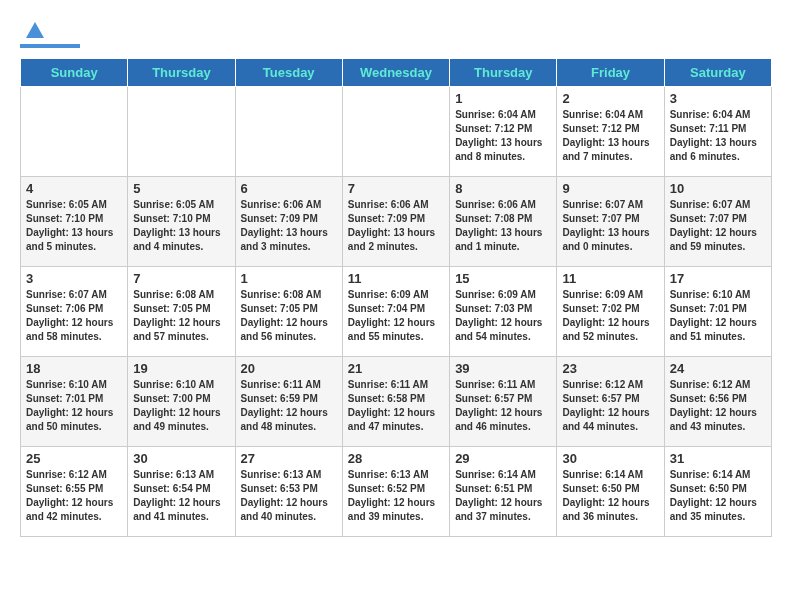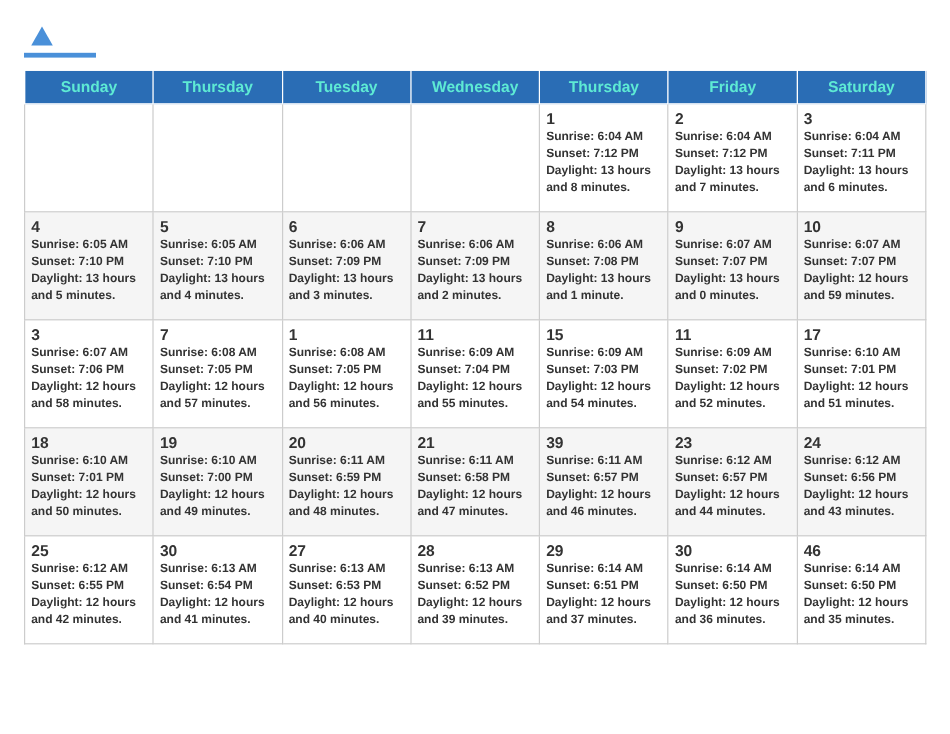--- a/index.html
+++ b/index.html
@@ -332,21 +332,21 @@
 and 37 minutes.</div>
         </td>
         <td>
           <div class="day-number">30</div>
           <div class="day-info" style="white-space: pre-line;">Sunrise: 6:14 AM
 Sunset: 6:50 PM
 Daylight: 12 hours
 and 36 minutes.</div>
         </td>
         <td>
-          <div class="day-number">46</div>
+          <div class="day-number">31</div>
           <div class="day-info" style="white-space: pre-line;">Sunrise: 6:14 AM
 Sunset: 6:50 PM
 Daylight: 12 hours
 and 35 minutes.</div>
         </td>
       </tr>
     </tbody>
 </table>
 
 </body></html>

